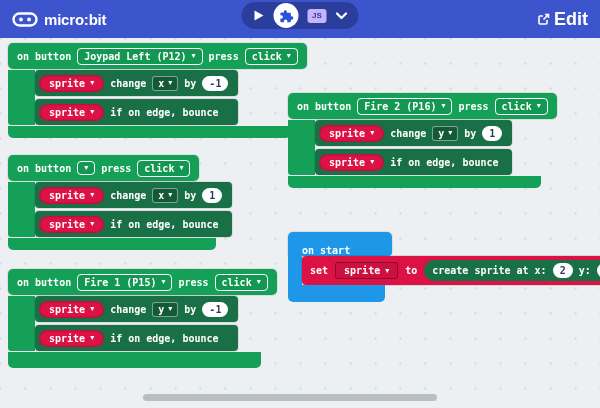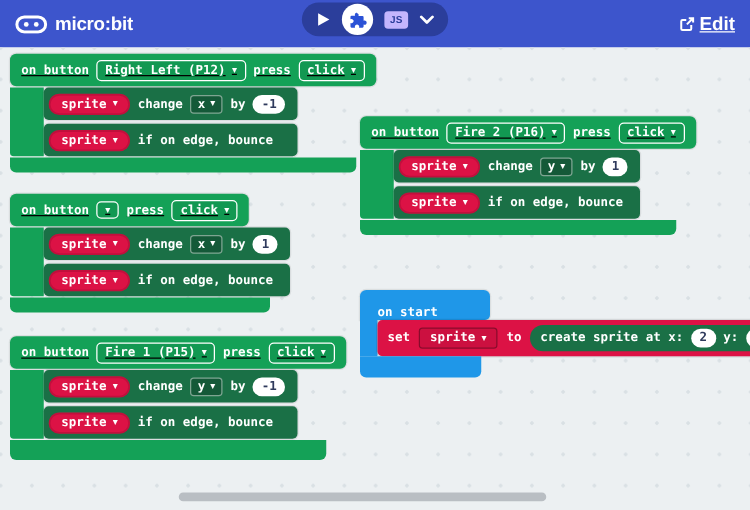--- a/index.html
+++ b/index.html
@@ -22,38 +22,38 @@
   .blocks-circle {
     width:25px; height:25px; border-radius:50%; background:#fff;
     display:flex; align-items:center; justify-content:center;
   }
   .js-badge {
     width:19px; height:14px; border-radius:3px; background:#c4b5fd;
     color:#2b3e9b; font-size:8px; font-weight:bold;
     display:flex; align-items:center; justify-content:center;
     font-family:"Liberation Sans", sans-serif;
   }
-  .edit-link { display:flex; align-items:center; gap:4px; font-size:15px; font-weight:bold; cursor:pointer;text-decoration:underline; }
+  .edit-link { display:flex; align-items:center; gap:4px; font-size:18px; font-weight:bold; cursor:pointer; }
 
   
   .canvas {
     position:relative; width:600px; height:376px;
     background-color:#ecf0f2;
     background-image:radial-gradient(#d9e0e4 1.2px, transparent 1.5px);
     background-size:25px 25px; background-position:13px 13px;
   }
 
   
   .blk-txt { font-family:"DejaVu Sans Mono", monospace; font-weight:bold; font-size:10px; color:#fff; white-space:nowrap; }
   .caret { font-size:8px; line-height:1; color:#fff; }
 
   .obg { position:absolute; display:inline-flex; flex-direction:column; align-items:flex-start; }
   .hat {
     display:flex; align-items:center; gap:6px; height:26px; padding:0 9px;
-    background:#14a157; border-radius:5px; box-shadow:0 0 0 1px rgba(0,0,0,0.07);text-decoration:underline;
+    background:#14a157; border-radius:5px; box-shadow:0 0 0 1px rgba(0,0,0,0.07);
   }
   .dd {
     display:flex; align-items:center; gap:5px; border:1.5px solid #fff;
     border-radius:4px; padding:2px 6px; cursor:pointer; background:rgba(0,0,0,0.05);
   }
   .cbody { display:flex; align-items:stretch; margin-top:1px; }
   .spine { width:27px; background:#14a157; border-radius:0 0 0 3px; }
   .stack { display:flex; flex-direction:column; gap:3px; }
   .stmt {
     display:flex; align-items:center; gap:6px; height:26px; padding:0 10px 0 4px;
@@ -144,21 +144,21 @@
     <span>Edit</span>
   </div>
 </div>
 
 <div class="canvas">
 
   <div class="obg" style="left:8px; top:5px;">
     <div class="hat">
       <span class="blk-txt">on button</span>
       <span class="dd">
-        <span class="blk-txt">Right Left (P12)</span>
+        <span class="blk-txt">Joypad Left (P12)</span>
         <span class="caret">▾</span>
       </span>
       <span class="blk-txt">press</span>
       <span class="dd">
         <span class="blk-txt">click</span>
         <span class="caret">▾</span>
       </span>
     </div>
     <div class="cbody">
       <div class="spine"></div>

